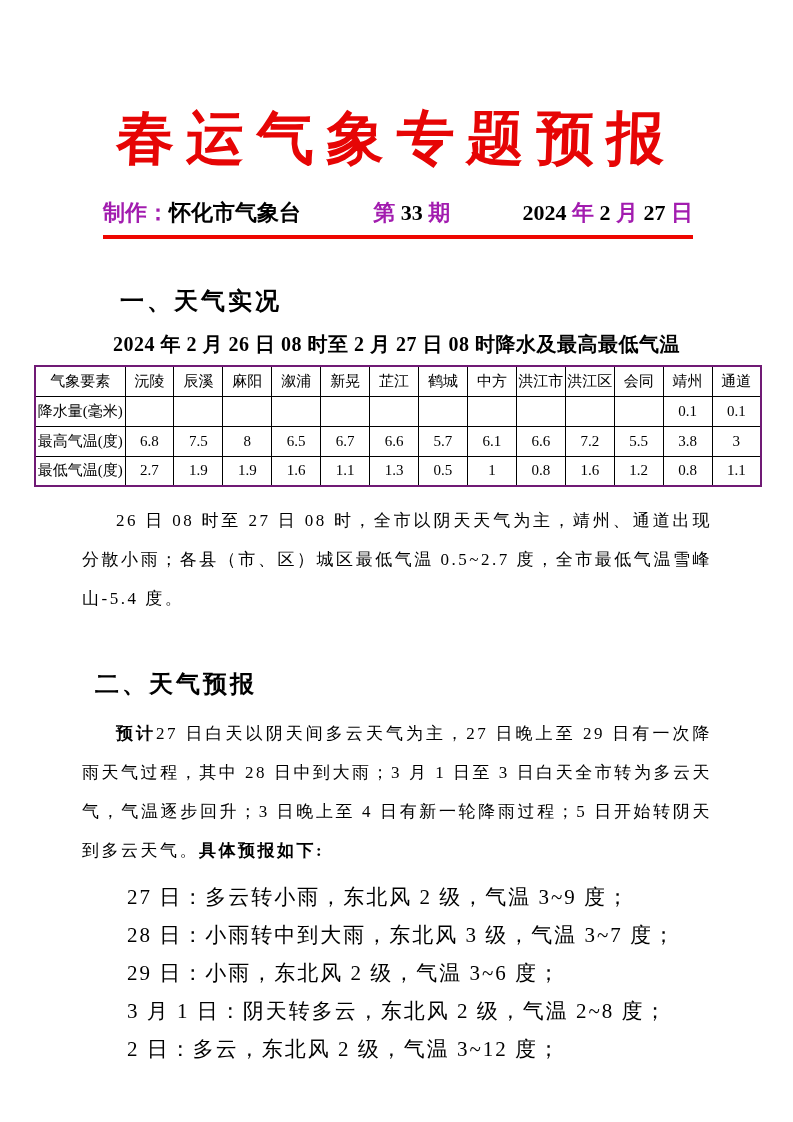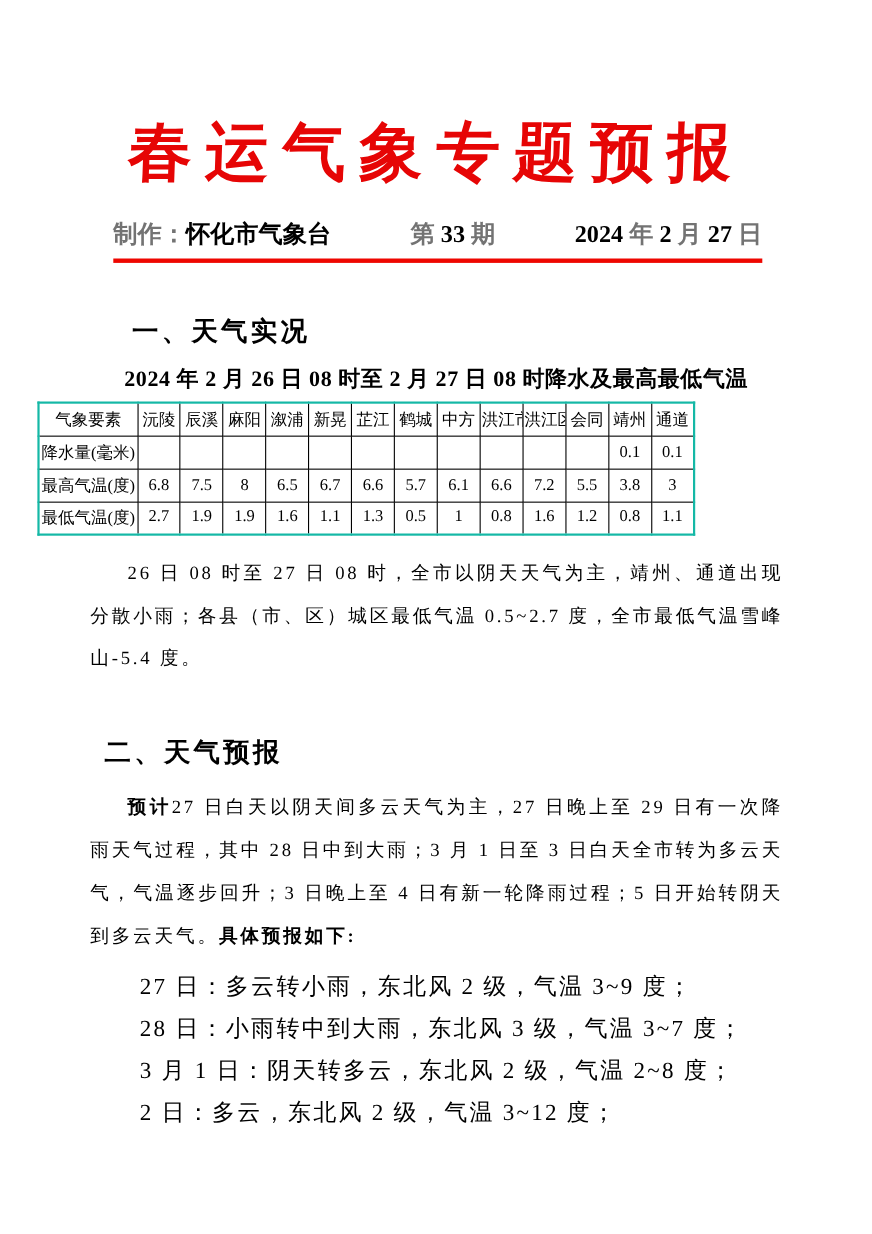--- a/index.html
+++ b/index.html
@@ -32,21 +32,21 @@
     display:flex;
     justify-content:space-between;
     align-items:baseline;
     font-size:22px;
     font-weight:bold;
     font-family:"Liberation Serif","DejaVu Serif",serif;
     padding-bottom:7px;
     border-bottom:4px solid #ee0600;
     white-space:nowrap;
   }
-  .red { color:#737373; }
+  .red { color:#a21caf; }
   
   .content { padding:0 81px 0 82px; }
   .section-heading {
     font-family:"Liberation Sans","DejaVu Sans",sans-serif;
     font-weight:bold;
     font-size:24px;
     letter-spacing:3px;
     margin-left:13px;
     color:#000;
   }
@@ -57,23 +57,23 @@
     margin-left:-46px;  
     margin-right:-45px;
     text-align:center;
     font-weight:bold;
     font-size:20px;
     letter-spacing:0.5px;
   }
   
   table.weather {
     margin:7px 0 0 -48px;
-    width:598px;
+    width:728px;
     border-collapse:collapse;
-    border:2px solid #14b8a6;
+    border:2px solid #701a75;
     table-layout:fixed;
   }
   table.weather th, table.weather td {
     border:1px solid #000;
     font-size:15px;
     font-weight:normal;
     text-align:center;
     vertical-align:middle;
     height:30px;
     padding:0 1px;
@@ -197,18 +197,19 @@
 
     <p class="body-para">26 日 08 时至 27 日 08 时，全市以阴天天气为主，靖州、通道出现分散小雨；各县（市、区）城区最低气温 0.5~2.7 度，全市最低气温雪峰山-5.4 度。</p>
 
     <h2 class="section-heading second">二、天气预报</h2>
 
     <p class="body-para"><span class="b">预计</span><span>27 日白天以阴天间多云天气为主，27 日晚上至 29 日有一次降雨天气过程，其中 28 日中到大雨；3 月 1 日至 3 日白天全市转为多云天气，气温逐步回升；3 日晚上至 4 日有新一轮降雨过程；5 日开始转阴天到多云天气。</span><span class="b">具体预报如下:</span></p>
 
     <div class="forecast-list" id="forecast-list">
         <div class="forecast-item">27 日：多云转小雨，东北风 2 级，气温 3~9 度；</div>
         <div class="forecast-item">28 日：小雨转中到大雨，东北风 3 级，气温 3~7 度；</div>
+        <div class="forecast-item">29 日：小雨，东北风 2 级，气温 3~6 度；</div>
         <div class="forecast-item">3 月 1 日：阴天转多云，东北风 2 级，气温 2~8 度；</div>
         <div class="forecast-item">2 日：多云，东北风 2 级，气温 3~12 度；</div>
       </div>
 
   </div>
 </div>
 
 </body></html>

